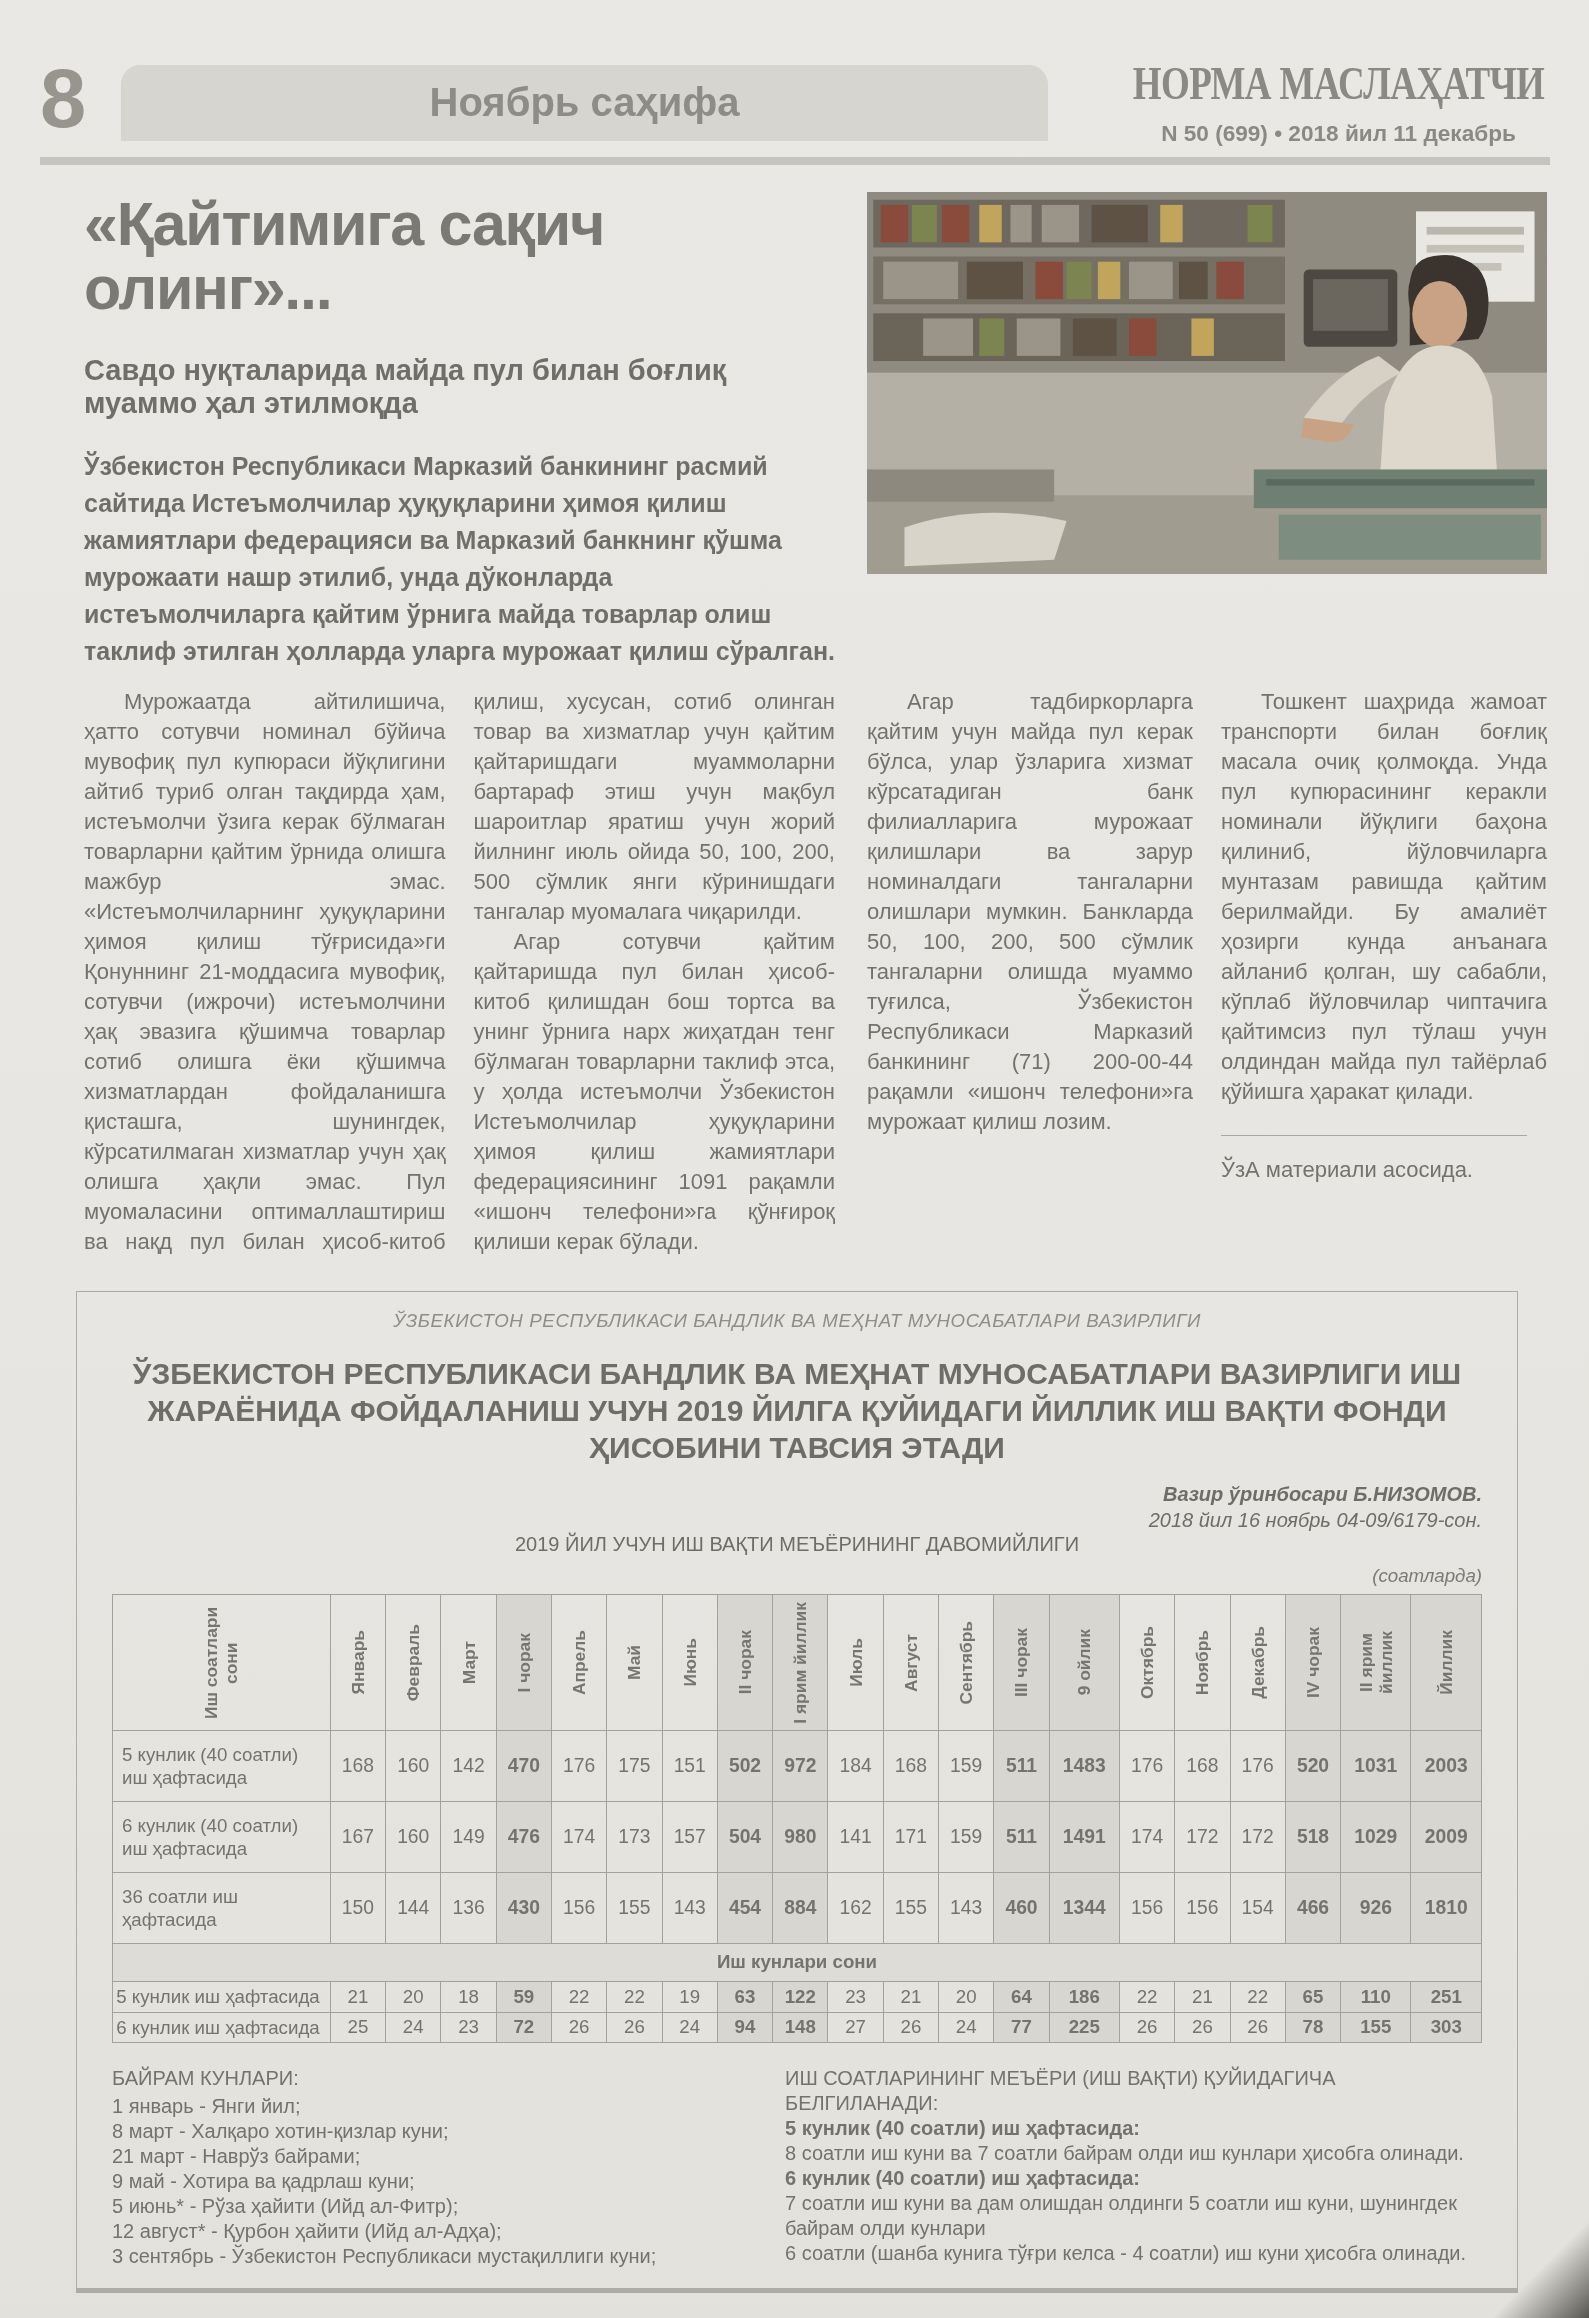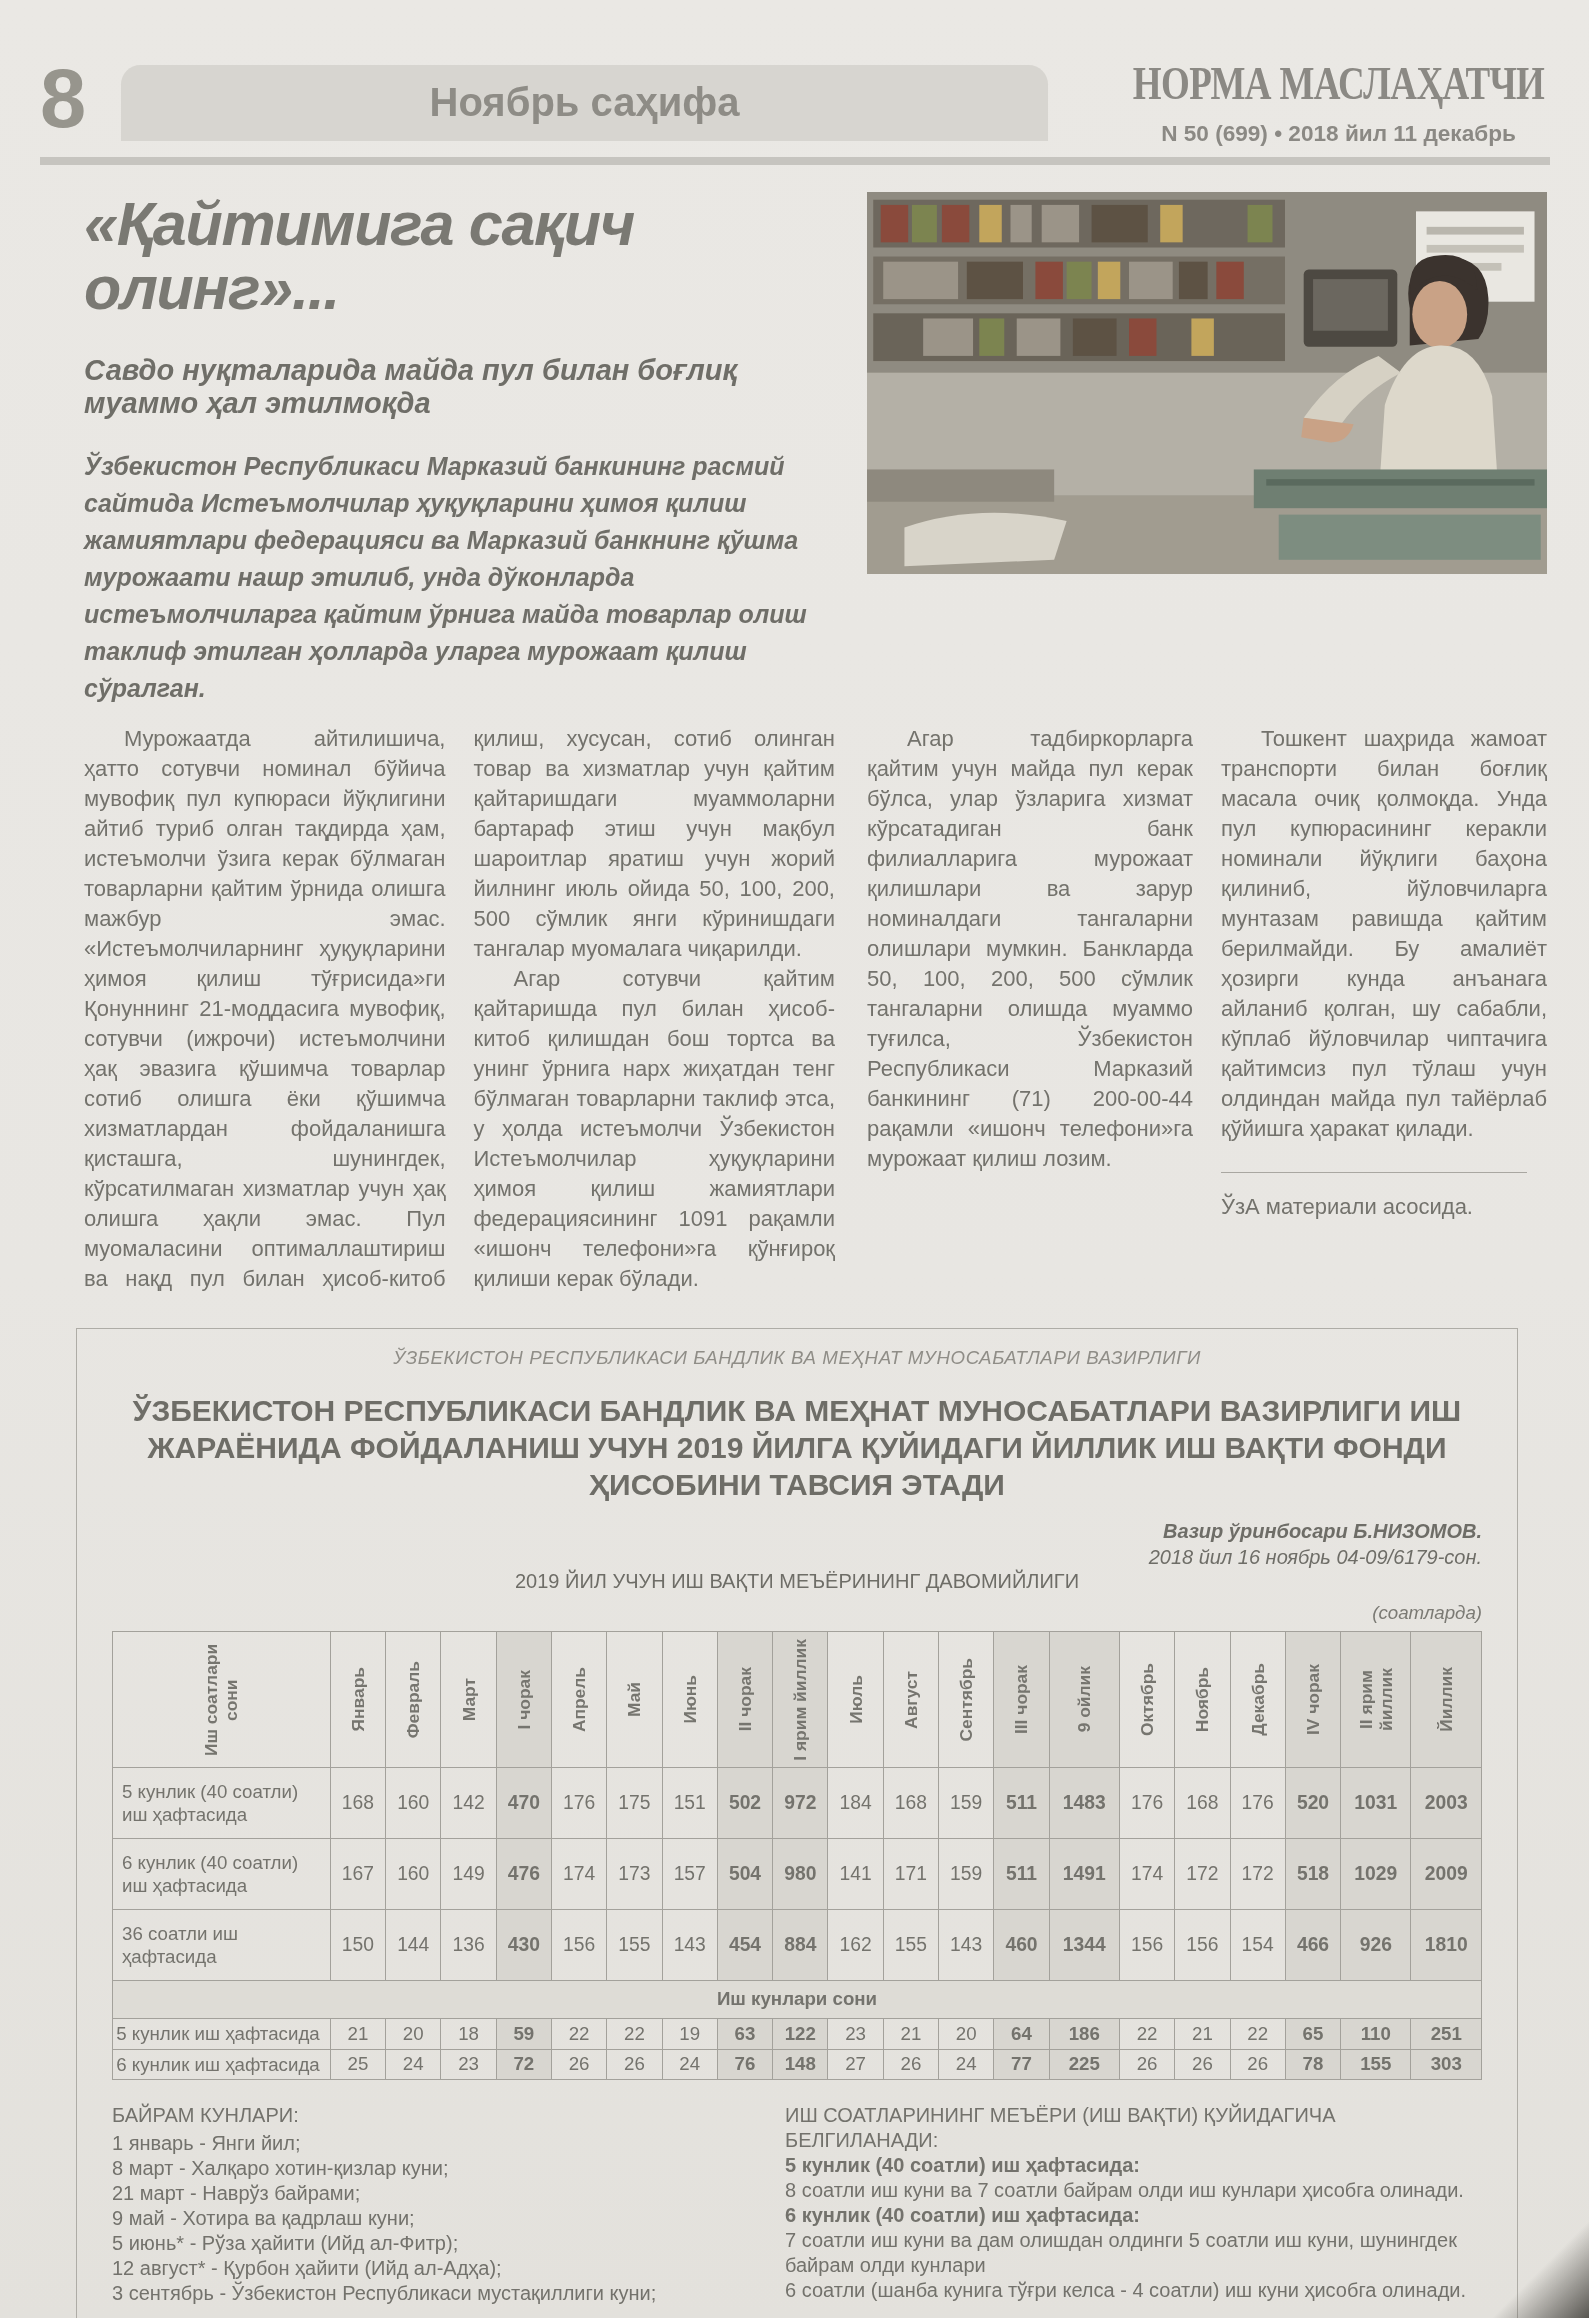--- a/index.html
+++ b/index.html
@@ -11,21 +11,21 @@
   .pageno{font-size:83px;font-weight:bold;line-height:1;color:#97958d;}
   .section-bar{flex:1;height:76px;margin:7.7px 84px 0 35px;background:#d7d5d0;
                border-radius:19.3px 19.3px 0 0;display:flex;align-items:center;justify-content:center;}
   .section-bar span{font-size:40px;font-weight:bold;color:#8e8c86;}
   .masthead{width:413px;text-align:center;margin-top:5.2px;}
   .masthead .mh-title{font-family:"Liberation Serif",serif;font-weight:bold;font-size:37px;
                       letter-spacing:-0.6px;color:#8b8984;transform:scaleY(1.25);display:inline-block;}
   .masthead .mh-issue{margin-top:15.5px;font-size:22.6px;font-weight:bold;color:#8b8984;}
   .hdr-rule{height:7.7px;background:#c6c4bf;margin:10.3px 40px 0 40px;}
   
-  .article-top{display:flex;gap:32px;margin:27px 43px 8px 84px;font-style:italic;}
+  .article-top{display:flex;gap:32px;margin:27px 43px 8px 84px;}
   .at-left{width:751px;}
   .a-title{font-size:61px;font-weight:bold;letter-spacing:-1.3px;color:#7a7973;line-height:1.05;}
   .a-sub{margin-top:34px;font-size:29px;font-weight:bold;color:#6f6e68;}
   .a-lead{margin-top:28px;font-size:25px;font-weight:bold;line-height:37px;color:#6f6e68;text-align:left;}
   .at-right{flex:1;}
   .photo{width:100%;height:382px;display:block;}
   .article-cols{display:flex;gap:32px;margin:17px 43px 0 84px;}
   .cols{column-count:2;column-gap:28px;font-size:22px;line-height:30px;text-align:justify;color:#73726c;}
   .cols-left{width:751px;}
   .cols-right{flex:1;}
@@ -350,21 +350,21 @@
           </tr>
           <tr class="days">
             <td class="rowlabel">6 кунлик иш ҳафтасида</td>
             <td>25</td>
             <td>24</td>
             <td>23</td>
             <td class="shade">72</td>
             <td>26</td>
             <td>26</td>
             <td>24</td>
-            <td class="shade">76</td>
+            <td class="shade">94</td>
             <td class="shade">148</td>
             <td>27</td>
             <td>26</td>
             <td>24</td>
             <td class="shade">77</td>
             <td class="shade">225</td>
             <td>26</td>
             <td>26</td>
             <td>26</td>
             <td class="shade">78</td>

